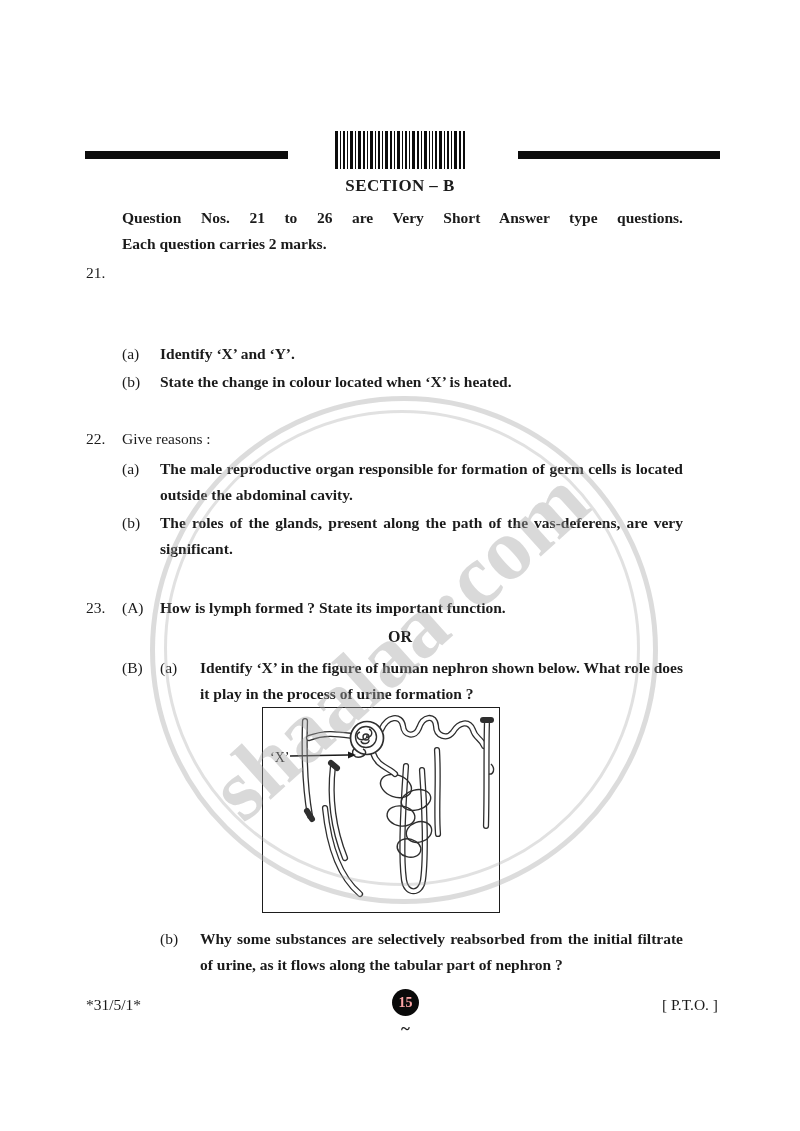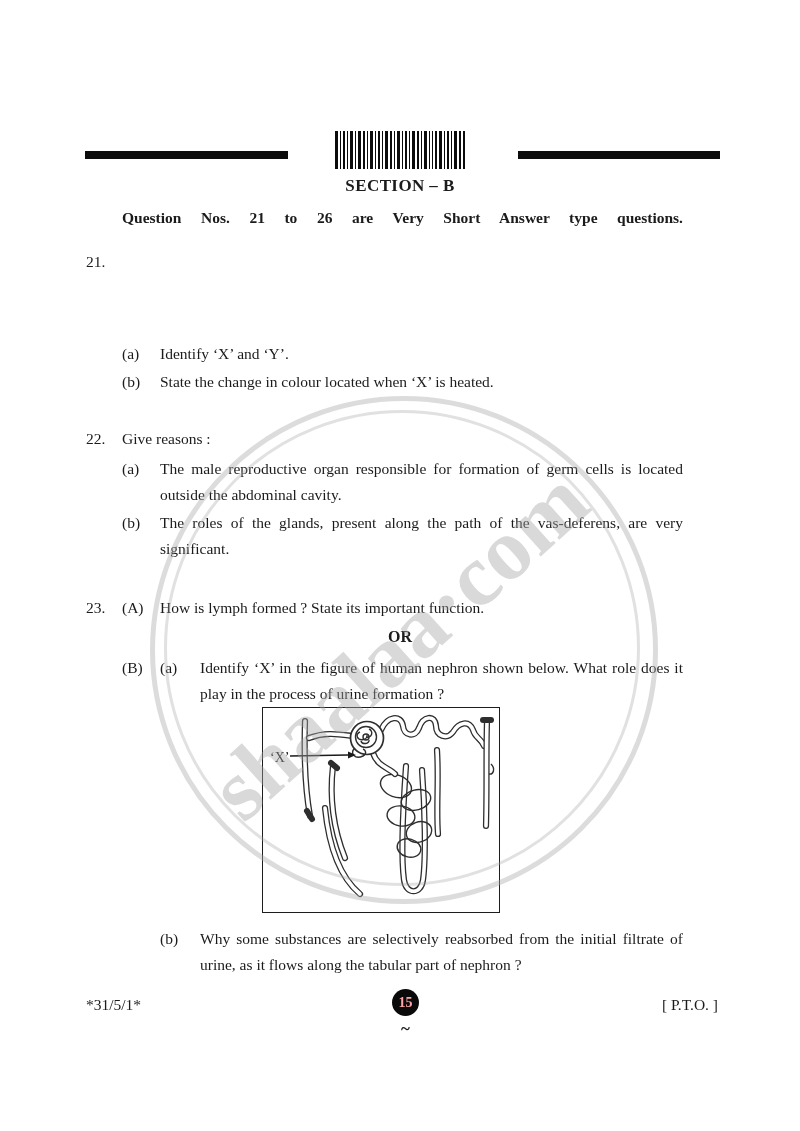--- a/index.html
+++ b/index.html
@@ -19,21 +19,21 @@
     font-weight:700; font-size:17px; letter-spacing:0.4px;
   }
 
   
   .intro { left:122px; top:197px; width:561px; font-weight:700; }
   .intro .jline { text-align:justify; text-align-last:justify; }
   .qnum { font-size:15.5px; }
   .qtext { text-align:justify; }
   .part { }
   .part .plabel { position:absolute; left:0; top:0; }
-  .part .ptext { margin-left:38px; text-align:justify; }
+  .part .ptext { margin-left:38px; text-align:justify;font-weight:bold; }
   .part .ptext.single { text-align:left; }
   .or-sep { left:0; top:616px; width:800px; text-align:center; font-weight:700; font-size:16px; }
 
   
   .figure-box {
     left:262px; top:699px; width:238px; height:206px;
     border:1.6px solid #1d1d1d; background:#fff; box-sizing:border-box;
   }
   .figure-box svg { display:block; }
   .tube-o { stroke:#2e2e2e; stroke-width:6.2; fill:none; stroke-linecap:round; }
@@ -113,23 +113,24 @@
         <rect x="124" y="0" width="2" height="38"></rect>
           <rect x="128" y="0" width="2" height="38"></rect>
       </g>
     </svg>
   </div>
 
   <div class="abs section-title">SECTION – B</div>
 
   <div class="abs intro">
     <div class="jline">Question Nos. 21 to 26 are Very Short Answer type questions.</div>
-  </div>
-
-  <div class="abs qnum" style="left:86px; top:241px;">21.</div>
+    <div>Each question carries 2 marks.</div>
+  </div>
+
+  <div class="abs qnum" style="left:86px; top:252px;">21.</div>
   <div class="abs part" style="left:122px; top:333px; width:561px;">
     <span class="plabel">(a)</span>
     <div class="ptext single">Identify ‘X’ and ‘Y’.</div>
   </div>
   <div class="abs part" style="left:122px; top:361px; width:561px;">
     <span class="plabel">(b)</span>
     <div class="ptext single">State the change in colour located when ‘X’ is heated.</div>
   </div>
 
   <div class="abs qnum" style="left:86px; top:418px;">22.</div>

